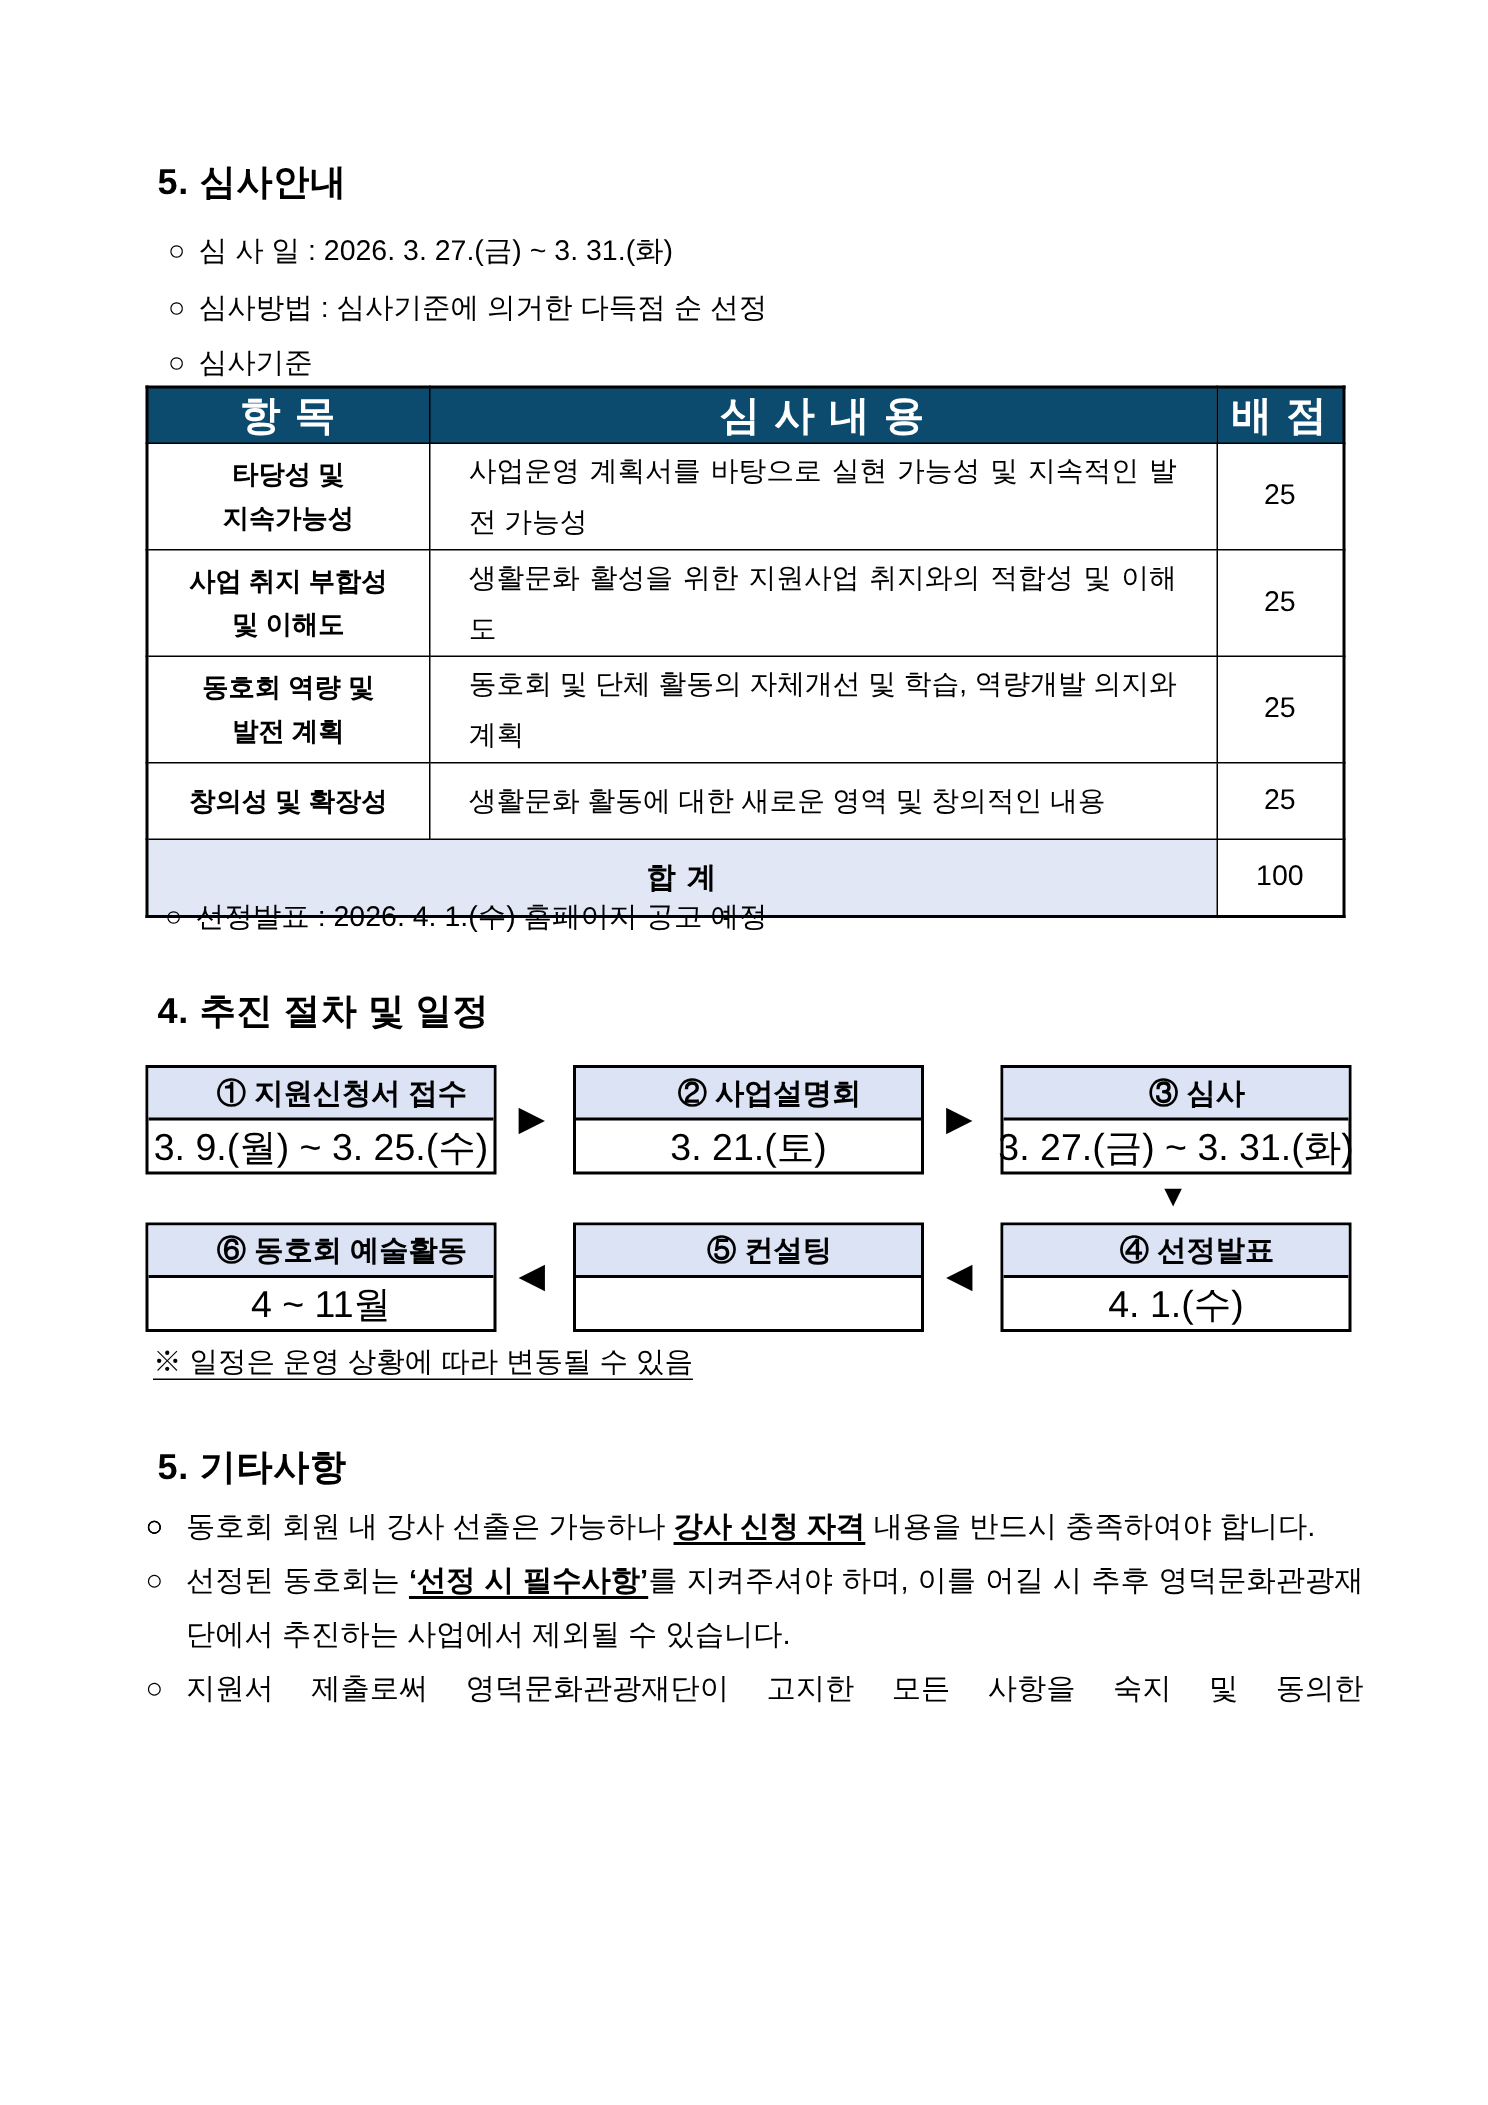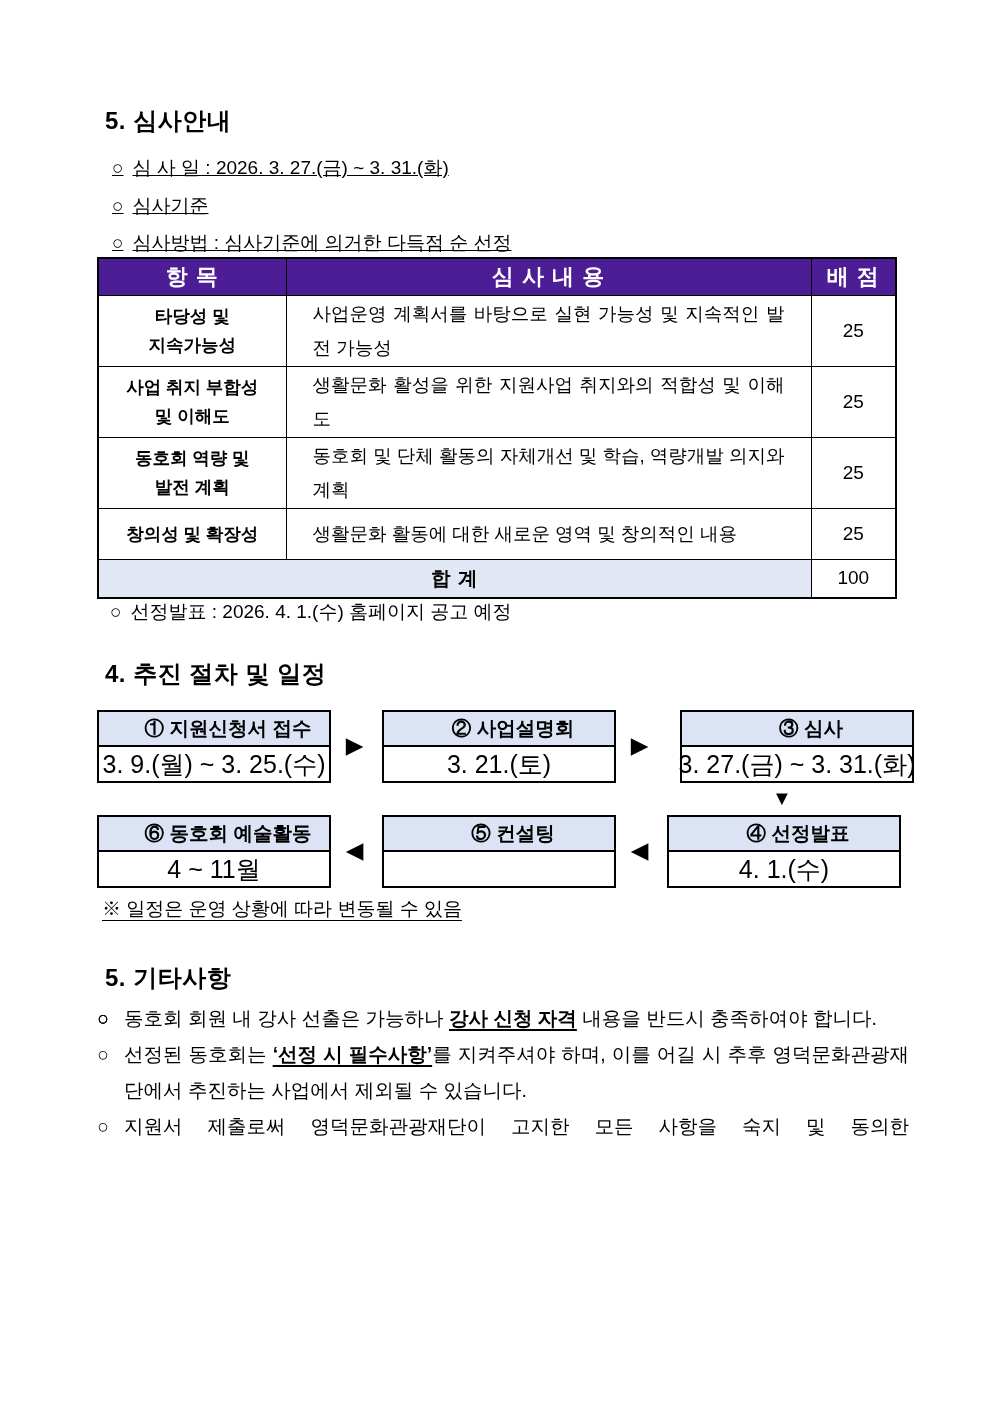--- a/index.html
+++ b/index.html
@@ -6,46 +6,46 @@
   #page {
     position:relative; width:992px; height:1403px; background:#ffffff;
     font-family:"Liberation Sans", sans-serif; color:#000; overflow:hidden;
   }
   .heading { position:absolute; font-size:24px; font-weight:700; letter-spacing:0.5px; white-space:nowrap; }
   #h3 { left:105px; top:105px; }
   #h4 { left:105px; top:658px; }
   #h5 { left:105px; top:962px; }
 
   
-  .sec3-bullets { position:absolute; left:112px; top:149px; font-size:19px; line-height:37.5px;text-decoration:underline; }
+  .sec3-bullets { position:absolute; left:112px; top:149px; font-size:19px; line-height:37.5px; }
   .bullet-line { white-space:nowrap; }
   .circ { margin-right:9px; }
 
   
   table.review { position:absolute; left:97px; top:257px; width:798px;
     border-collapse:collapse; table-layout:fixed; border:2px solid #000; }
   table.review th, table.review td { border:1px solid #000; padding:0; }
-  table.review th { background:#4c1d95; color:#fff; font-size:22px; font-weight:700; height:36px; letter-spacing:1px; }
+  table.review th { background:#0c4a6e; color:#fff; font-size:27px; font-weight:700; height:36px; letter-spacing:1px; }
   .c-item { text-align:center; font-weight:700; font-size:17.5px; line-height:29px; vertical-align:middle; }
   .c-content { font-size:18.5px; line-height:34px; padding:1px 26px !important; text-align:justify; vertical-align:middle; }
   .c-score { text-align:center; font-size:19px; vertical-align:middle; }
   .r-tall { height:71px; }
   .r-short { height:51px; }
-  .r-total { height:38px;margin-top:18px; }
+  .r-total { height:51px;margin-top:18px; }
   .c-total { background:#e2e7f5; text-align:center; font-weight:700; font-size:19.5px; letter-spacing:1px; vertical-align:middle; }
 
   .announce { position:absolute; left:110px; top:595px; font-size:19px; line-height:34px; white-space:nowrap; }
 
   
   .flow { position:absolute; left:97px; top:710px; width:800px; height:180px; }
   .fbox { position:absolute; width:230px; height:69px; border:2px solid #000; background:#fff; box-sizing:content-box; }
   .ftitle { height:33px; background:#dbe3f5; border-bottom:2px solid #000;
     display:flex; align-items:center; justify-content:center; font-weight:700; font-size:19.5px; white-space:nowrap;padding-left:28px; }
   .fdate { height:34px; display:flex; align-items:center; justify-content:center; font-size:25px; white-space:nowrap; }
-  .b1 { left:0; top:0; } .b2 { left:285px; top:0; } .b3 { left:570px; top:0;margin-left:13px; }
+  .b1 { left:0; top:0; } .b2 { left:285px; top:0; } .b3 { left:570px; top:0; }
   .b6 { left:0; top:105px; } .b5 { left:285px; top:105px; } .b4 { left:570px; top:105px; }
   .harrow { position:absolute; width:55px; text-align:center; font-size:23px; line-height:26px; }
   .a-r1 { left:230px; top:22px; } .a-r2 { left:515px; top:22px; }
   .a-l1 { left:230px; top:127px; } .a-l2 { left:515px; top:127px; }
   .darrow { position:absolute; left:570px; top:74px; width:230px; text-align:center; font-size:20px; line-height:28px; }
 
   .note { position:absolute; left:102px; top:893px; font-size:19px; line-height:31px;
     text-decoration:underline; text-underline-offset:5px; white-space:nowrap; }
 
   
@@ -57,22 +57,22 @@
 </style>
 </head>
 <body>
 
 <div id="page">
 
   <div id="h3" class="heading">5. 심사안내</div>
 
   <div class="sec3-bullets">
     <div class="bullet-line"><span class="circ">○</span><span>심 사 일 : 2026. 3. 27.(금) ~ 3. 31.(화)</span></div>
+    <div class="bullet-line"><span class="circ">○</span><span>심사방법 : 심사기준에 의거한 다득점 순 선정</span></div>
     <div class="bullet-line"><span class="circ">○</span><span>심사기준</span></div>
-    <div class="bullet-line"><span class="circ">○</span><span>심사방법 : 심사기준에 의거한 다득점 순 선정</span></div>
   </div>
 
   <table class="review">
     <colgroup>
         <col style="width:188px">
         <col style="width:525px">
         <col style="width:85px">
       </colgroup>
     <tbody>
         <tr>

